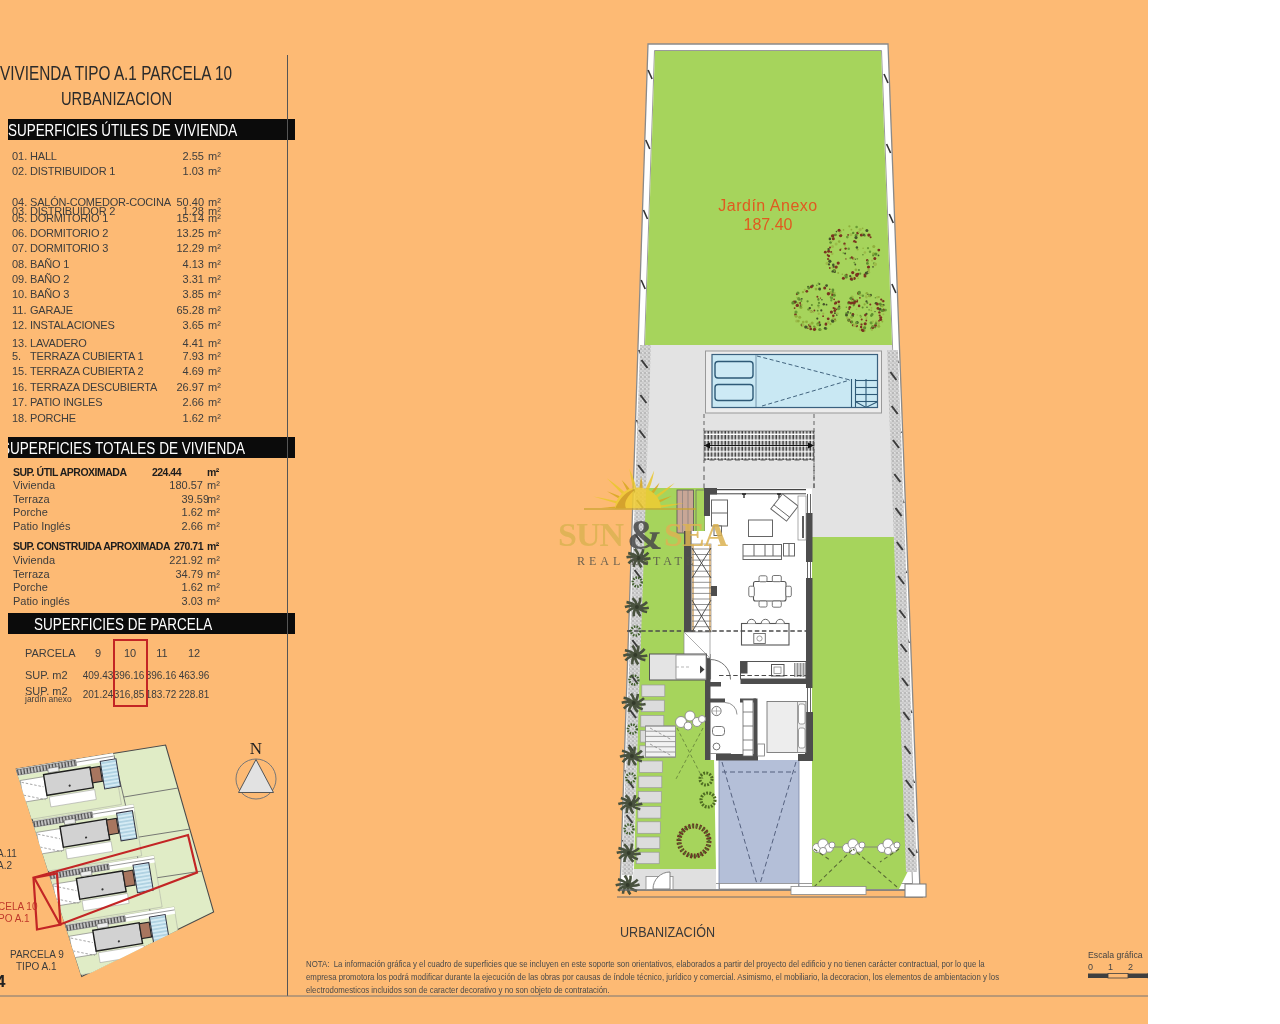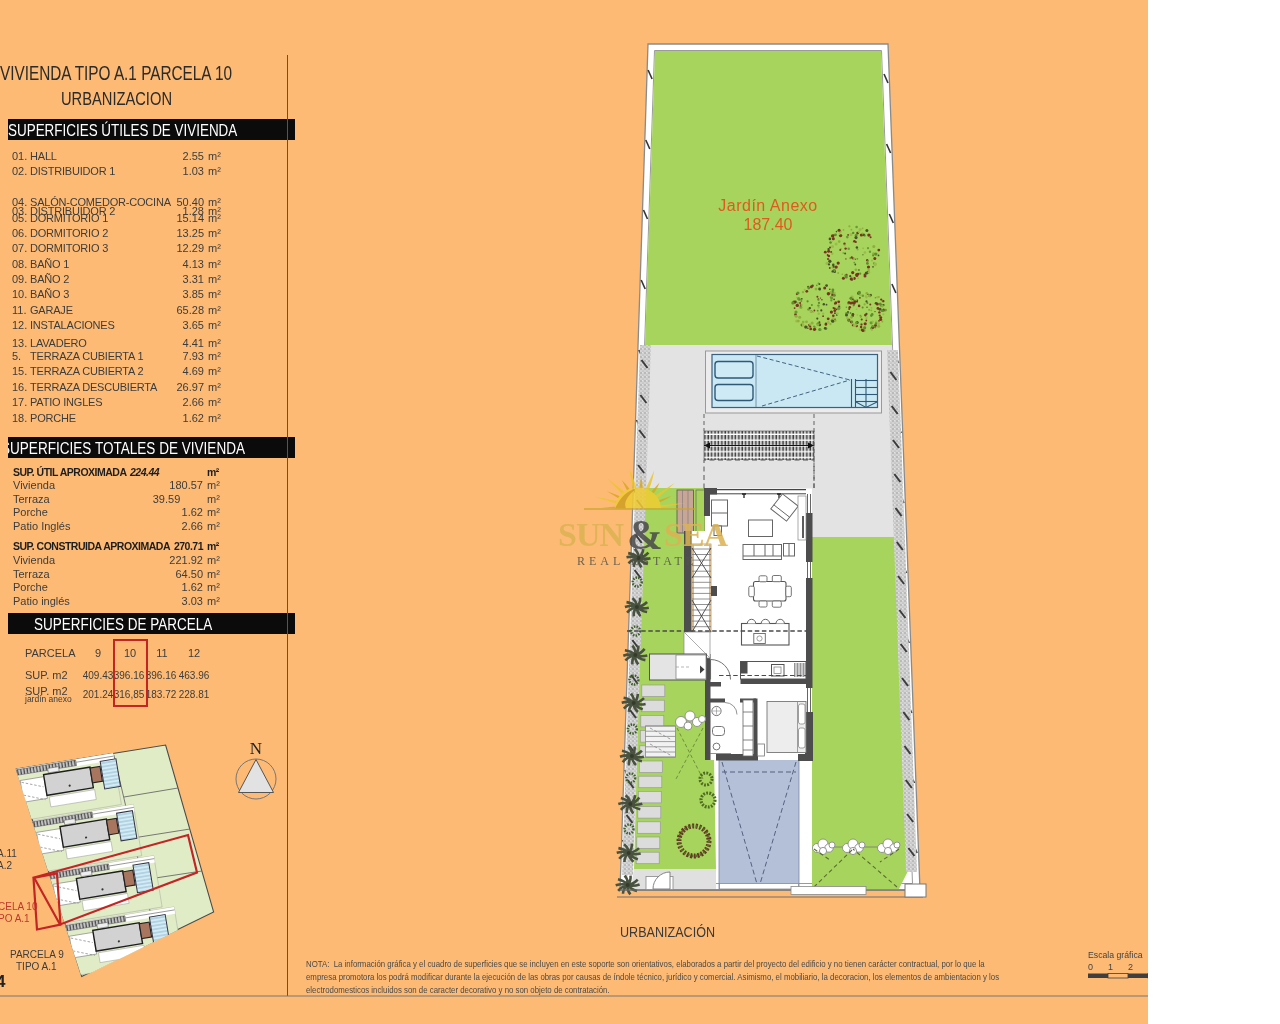--- a/index.html
+++ b/index.html
@@ -130,42 +130,42 @@
         <span class="rval">1.62</span>
         <span class="runit">m²</span>
       </div>
 </div>
 
 <div class="bar" style="top:437px;">
       <span style="left:-7.5px;transform:scaleX(0.847);">SUPERFICIES TOTALES DE VIVIENDA</span>
     </div>
 
 <div class="b2" style="left:13px;top:465.5px;">SUP. ÚTIL APROXIMADA</div>
-<div class="b2" style="left:130px;top:465.5px;width:73px;text-align:left;font-style:italic;">224.44</div>
+<div class="b2" style="left:130px;top:465.5px;width:73px;text-align:center;">224.44</div>
 <div class="b2" style="left:207px;top:465.5px;">m²</div>
 <div class="t2" style="left:13px;top:479px;">Vivienda</div>
 <div class="t2" style="left:130px;top:479px;width:73px;text-align:right;">180.57</div>
 <div class="t2" style="left:207px;top:479px;">m²</div>
 <div class="t2" style="left:13px;top:492.5px;">Terraza</div>
-<div class="t2" style="left:130px;top:492.5px;width:73px;text-align:center;">39.59</div>
+<div class="t2" style="left:136px;top:492.5px;width:73px;text-align:right;">39.59</div>
 <div class="t2" style="left:207px;top:492.5px;">m²</div>
 <div class="t2" style="left:13px;top:506px;">Porche</div>
 <div class="t2" style="left:130px;top:506px;width:73px;text-align:right;">1.62</div>
 <div class="t2" style="left:207px;top:506px;">m²</div>
 <div class="t2" style="left:13px;top:519.5px;">Patio Inglés</div>
 <div class="t2" style="left:130px;top:519.5px;width:73px;text-align:right;">2.66</div>
 <div class="t2" style="left:207px;top:519.5px;">m²</div>
 <div class="b2" style="left:13px;top:540px;">SUP. CONSTRUIDA APROXIMADA</div>
 <div class="b2" style="left:130px;top:540px;width:73px;text-align:right;">270.71</div>
 <div class="b2" style="left:207px;top:540px;">m²</div>
 <div class="t2" style="left:13px;top:554px;">Vivienda</div>
 <div class="t2" style="left:130px;top:554px;width:73px;text-align:right;">221.92</div>
 <div class="t2" style="left:207px;top:554px;">m²</div>
 <div class="t2" style="left:13px;top:567.5px;">Terraza</div>
-<div class="t2" style="left:130px;top:567.5px;width:73px;text-align:right;">64.50</div>
+<div class="t2" style="left:130px;top:567.5px;width:73px;text-align:right;">34.79</div>
 <div class="t2" style="left:207px;top:567.5px;">m²</div>
 <div class="t2" style="left:13px;top:581px;">Porche</div>
 <div class="t2" style="left:130px;top:581px;width:73px;text-align:right;">1.62</div>
 <div class="t2" style="left:207px;top:581px;">m²</div>
 <div class="t2" style="left:13px;top:594.5px;">Patio inglés</div>
 <div class="t2" style="left:130px;top:594.5px;width:73px;text-align:right;">3.03</div>
 <div class="t2" style="left:207px;top:594.5px;">m²</div>
 
 <div class="bar" style="top:613px;">
       <span style="left:25.7px;transform:scaleX(0.843);">SUPERFICIES DE PARCELA</span>

